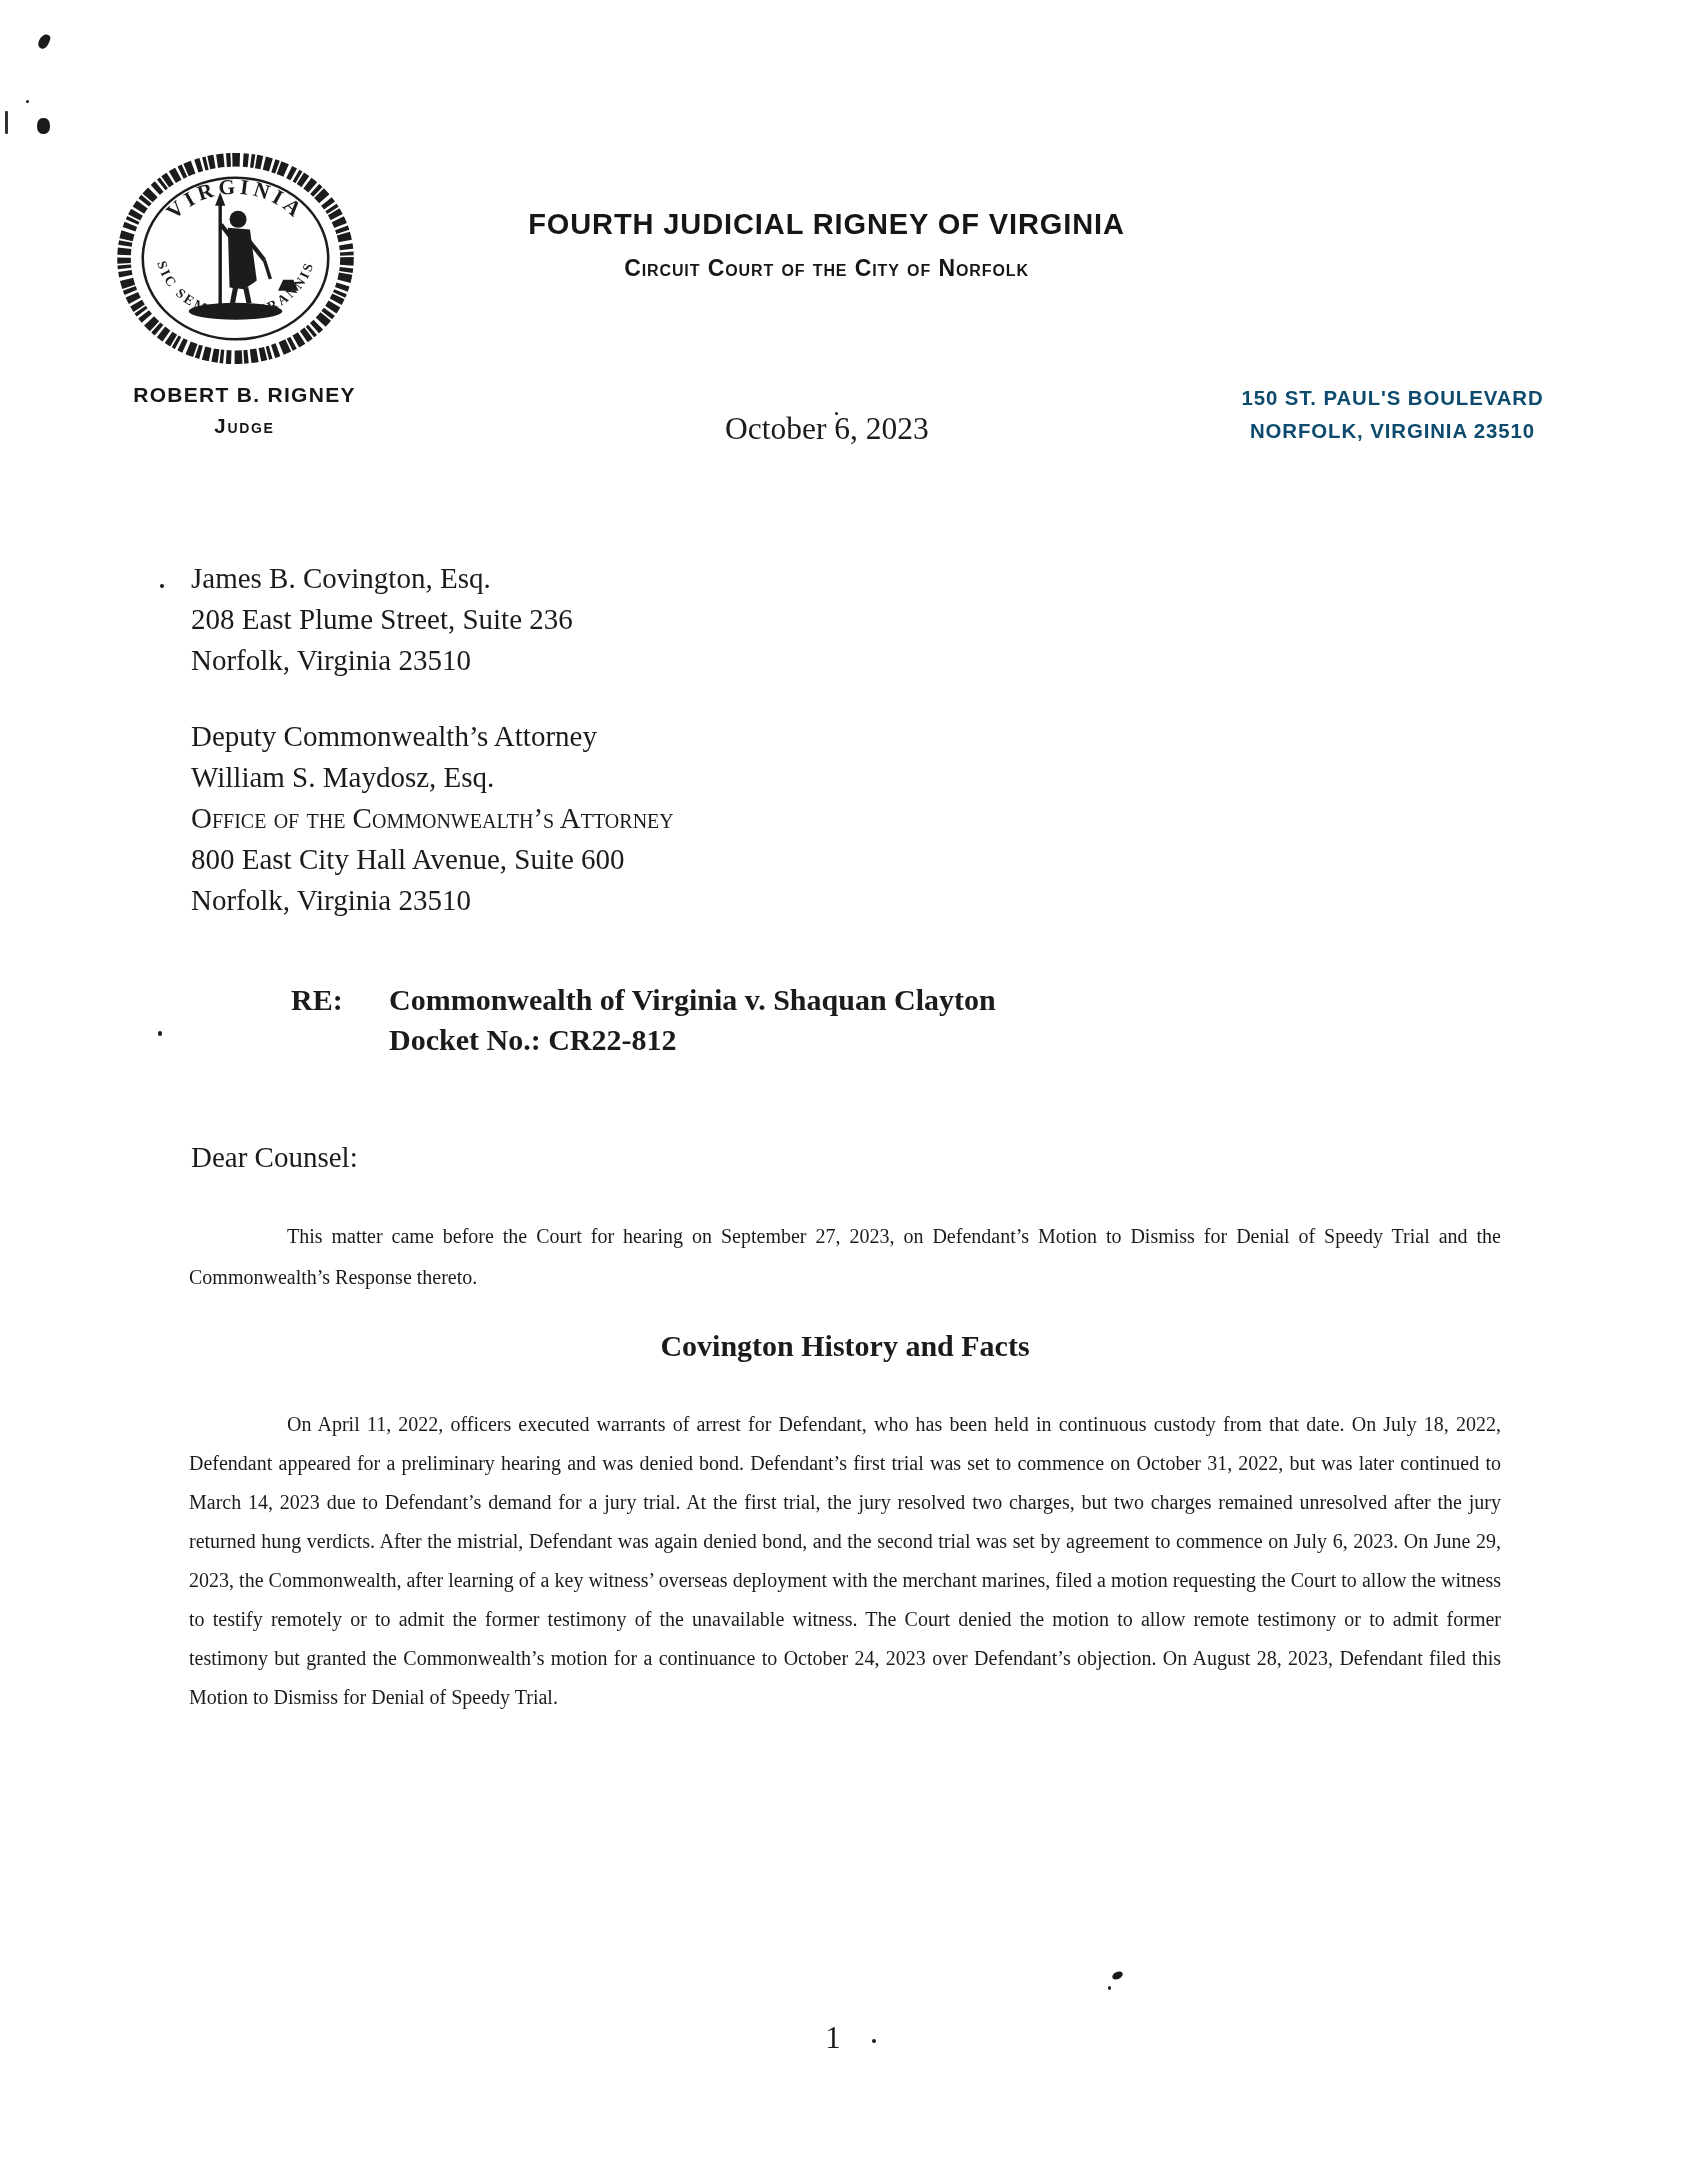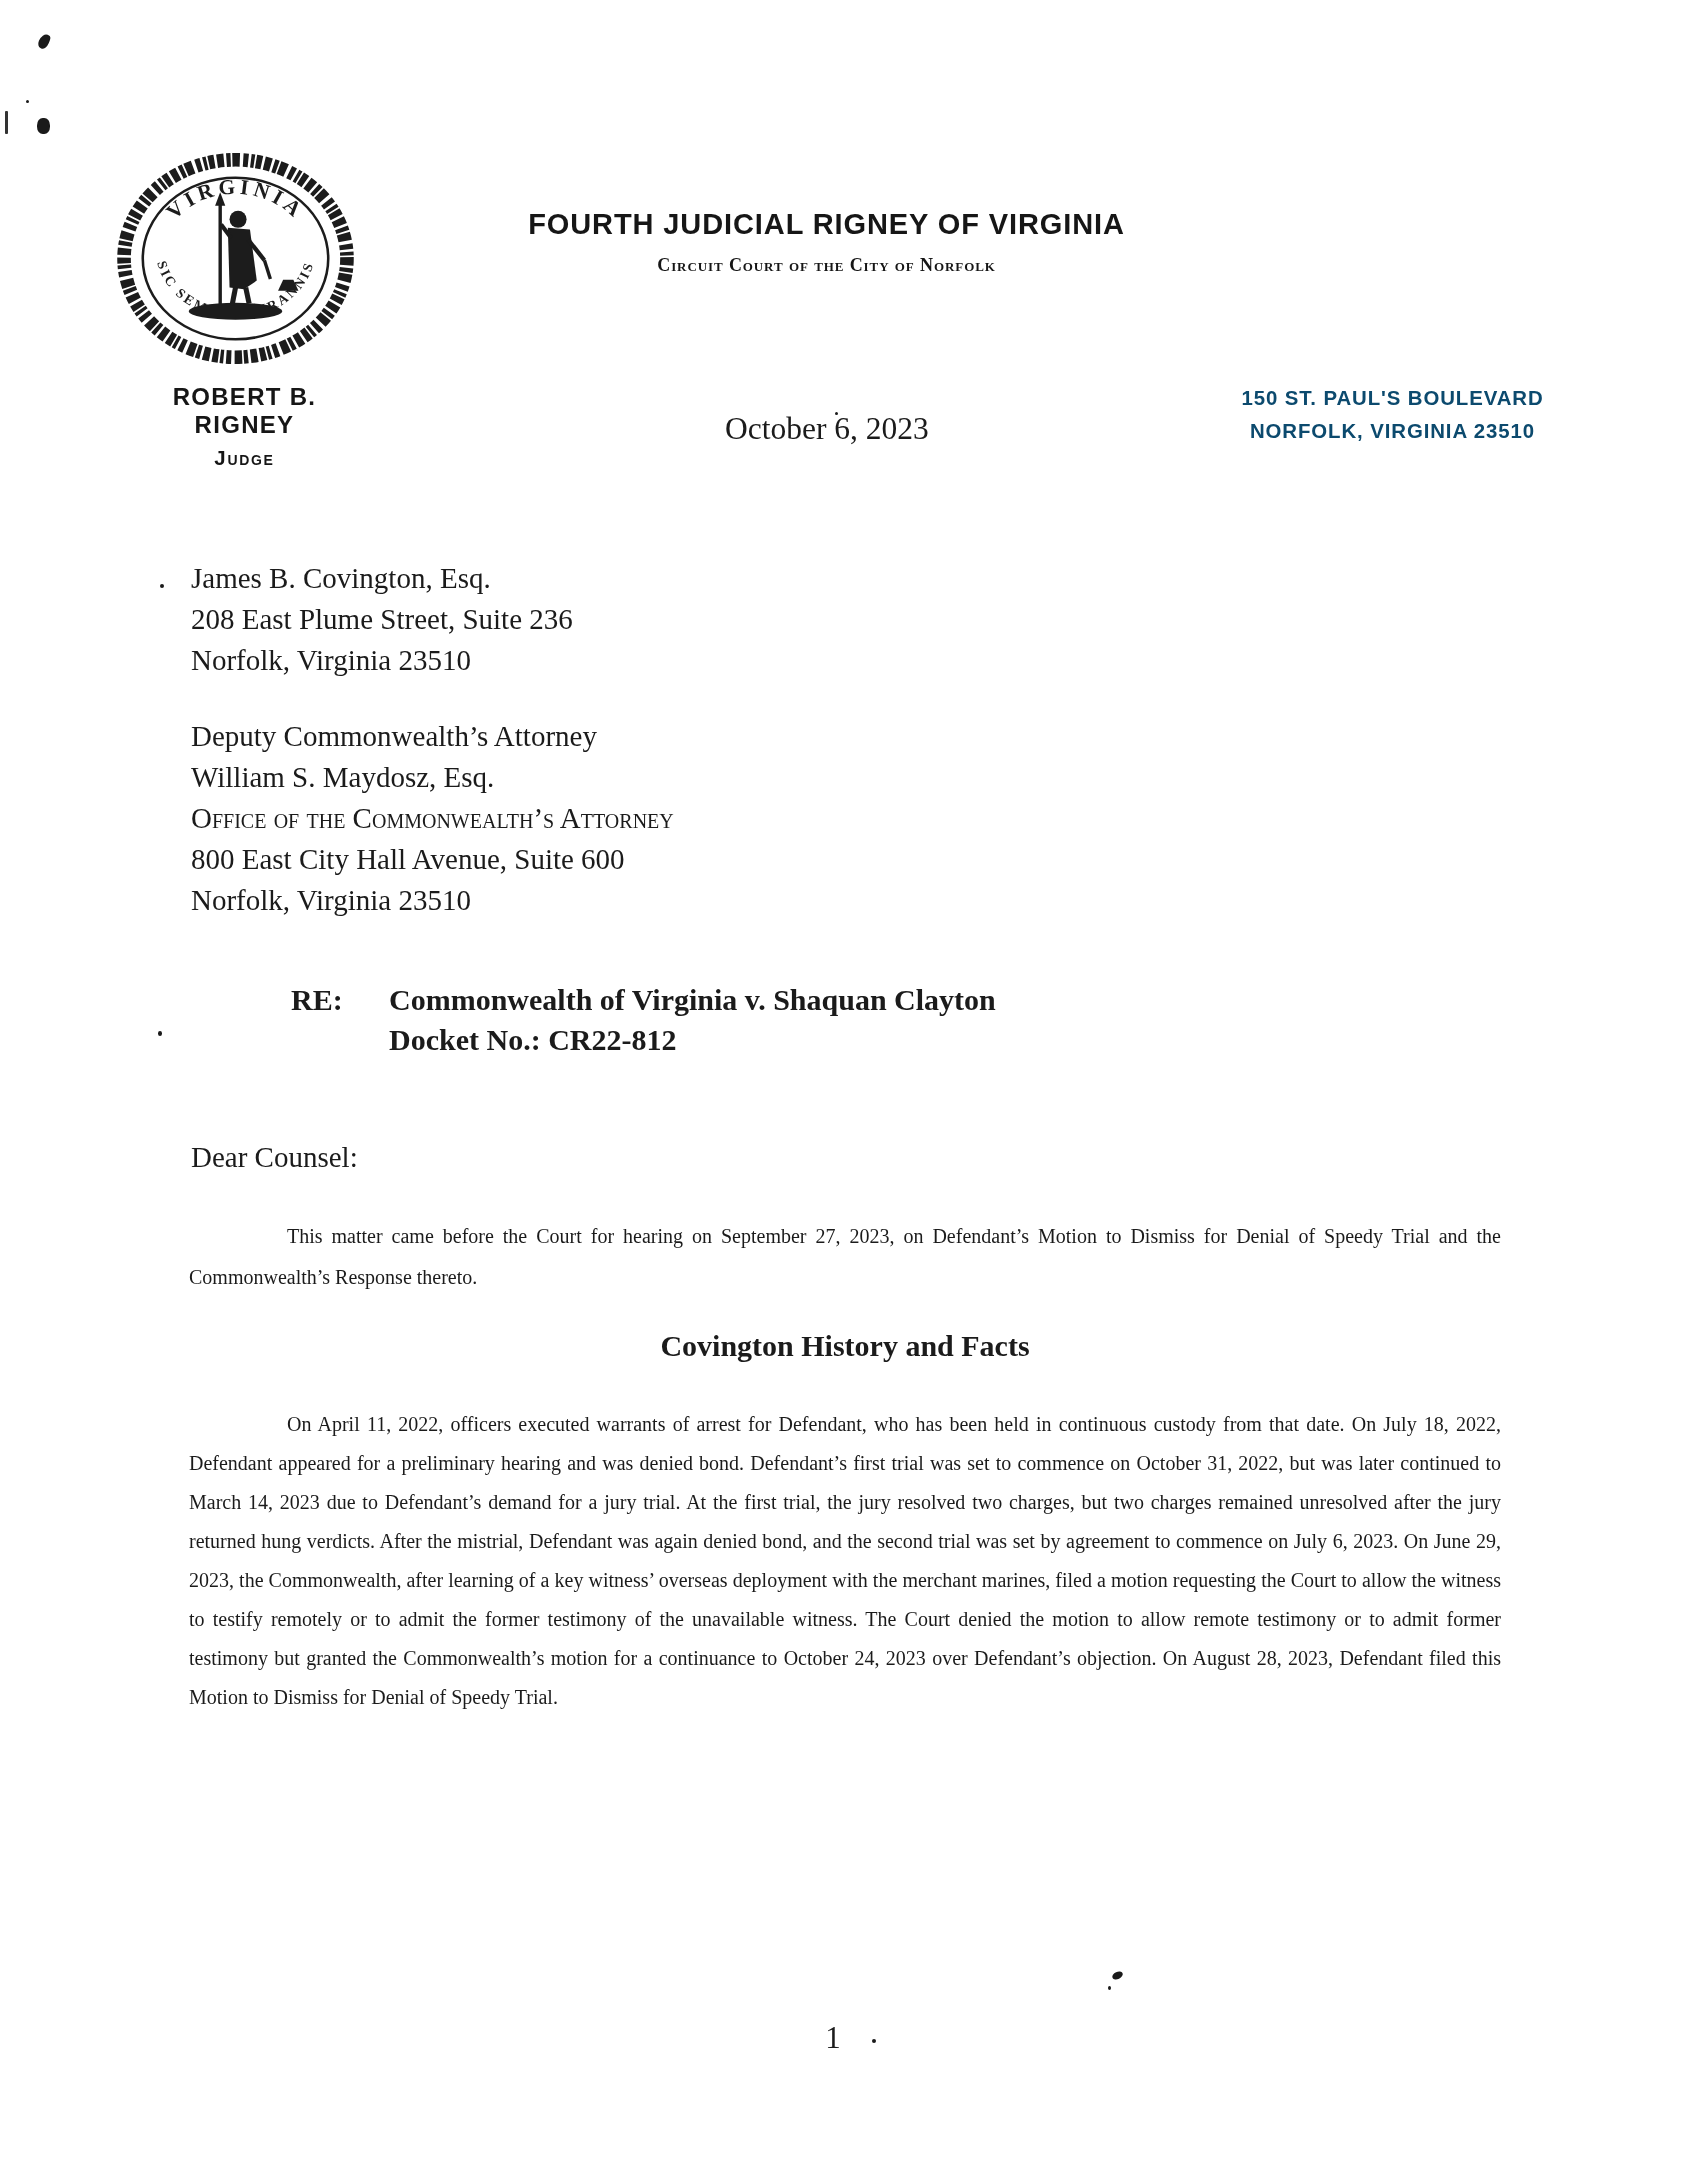--- a/index.html
+++ b/index.html
@@ -25,29 +25,29 @@
   .seal .seal-top-text { font-size: 25px; letter-spacing: 5px; }
   .seal .seal-bottom-text { font-size: 16px; letter-spacing: 3px; }
 
   .lh-center {
     position: absolute; left: 388px; top: 208px; width: 877px;
     text-align: center;
     font-family: "Liberation Sans", "DejaVu Sans", sans-serif;
     font-weight: 700; color: #161616;
   }
   .court1 { font-size: 29px; letter-spacing: 0.9px; }
-  .court2 { font-size: 18px; letter-spacing: 0.9px; margin-top: 13.6px; font-family: Liberation Serif, serif; }
+  .court2 { font-size: 23px; letter-spacing: 0.9px; margin-top: 13.6px; }
 
   .judge-block {
     position: absolute; left: 119px; top: 383px; width: 251px;
     text-align: center;
     font-family: "Liberation Sans", "DejaVu Sans", sans-serif;
     font-weight: 700; color: #161616;
   }
-  .judge-name { font-size: 24px; letter-spacing: 1.3px; }
+  .judge-name { font-size: 21px; letter-spacing: 1.3px; }
   .judge-title { font-size: 20.4px; letter-spacing: 1.7px; margin-top: 7.7px; }
 
   .court-addr {
     position: absolute; left: 1237px; top: 382px; width: 311px;
     text-align: center;
     font-family: "Liberation Sans", "DejaVu Sans", sans-serif;
     font-weight: 700; font-size: 20.4px; letter-spacing: 0.9px;
     line-height: 33px; color: #0c4a6e;
   }
 

